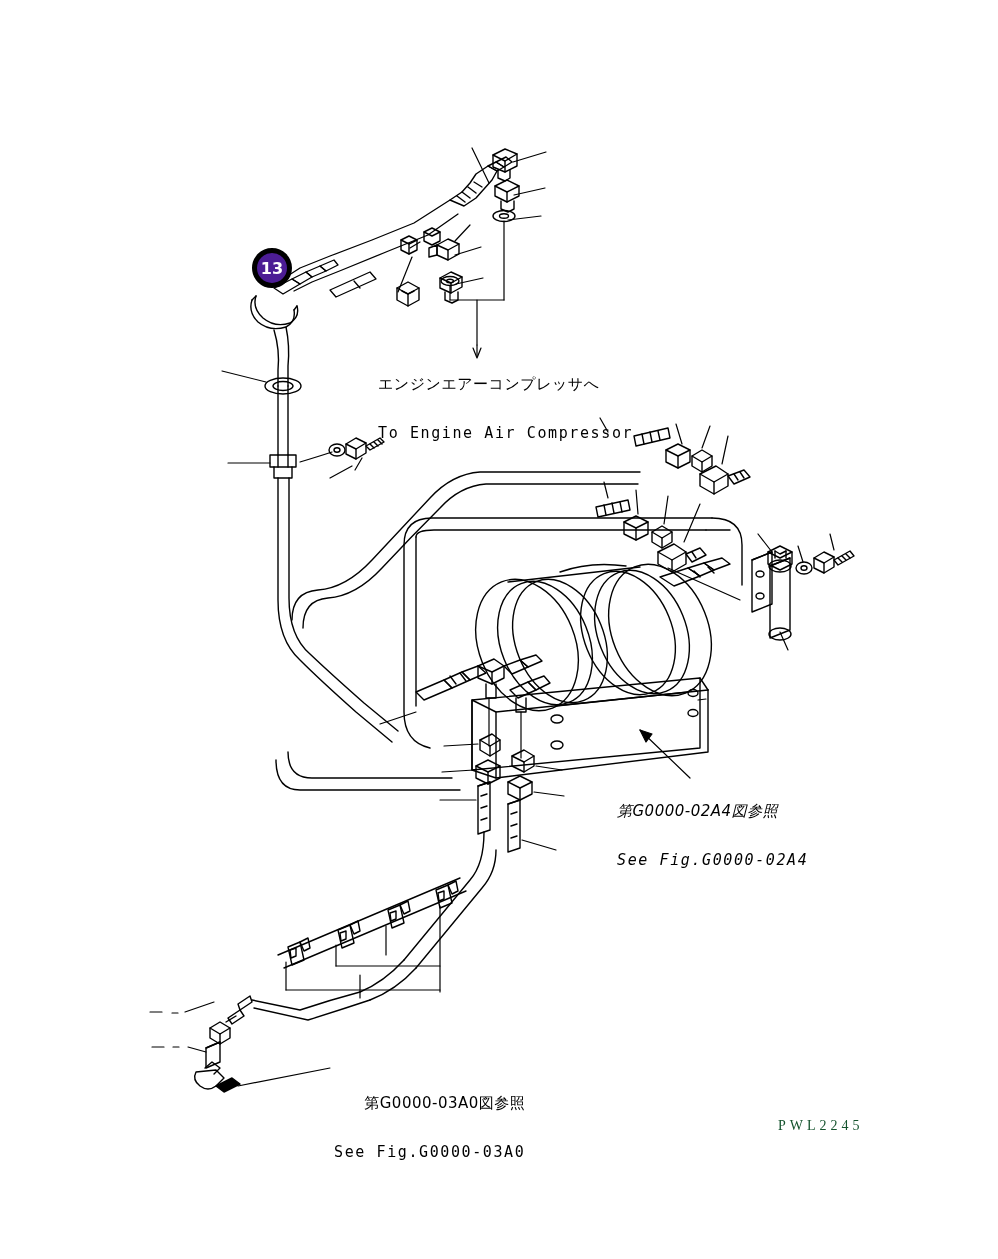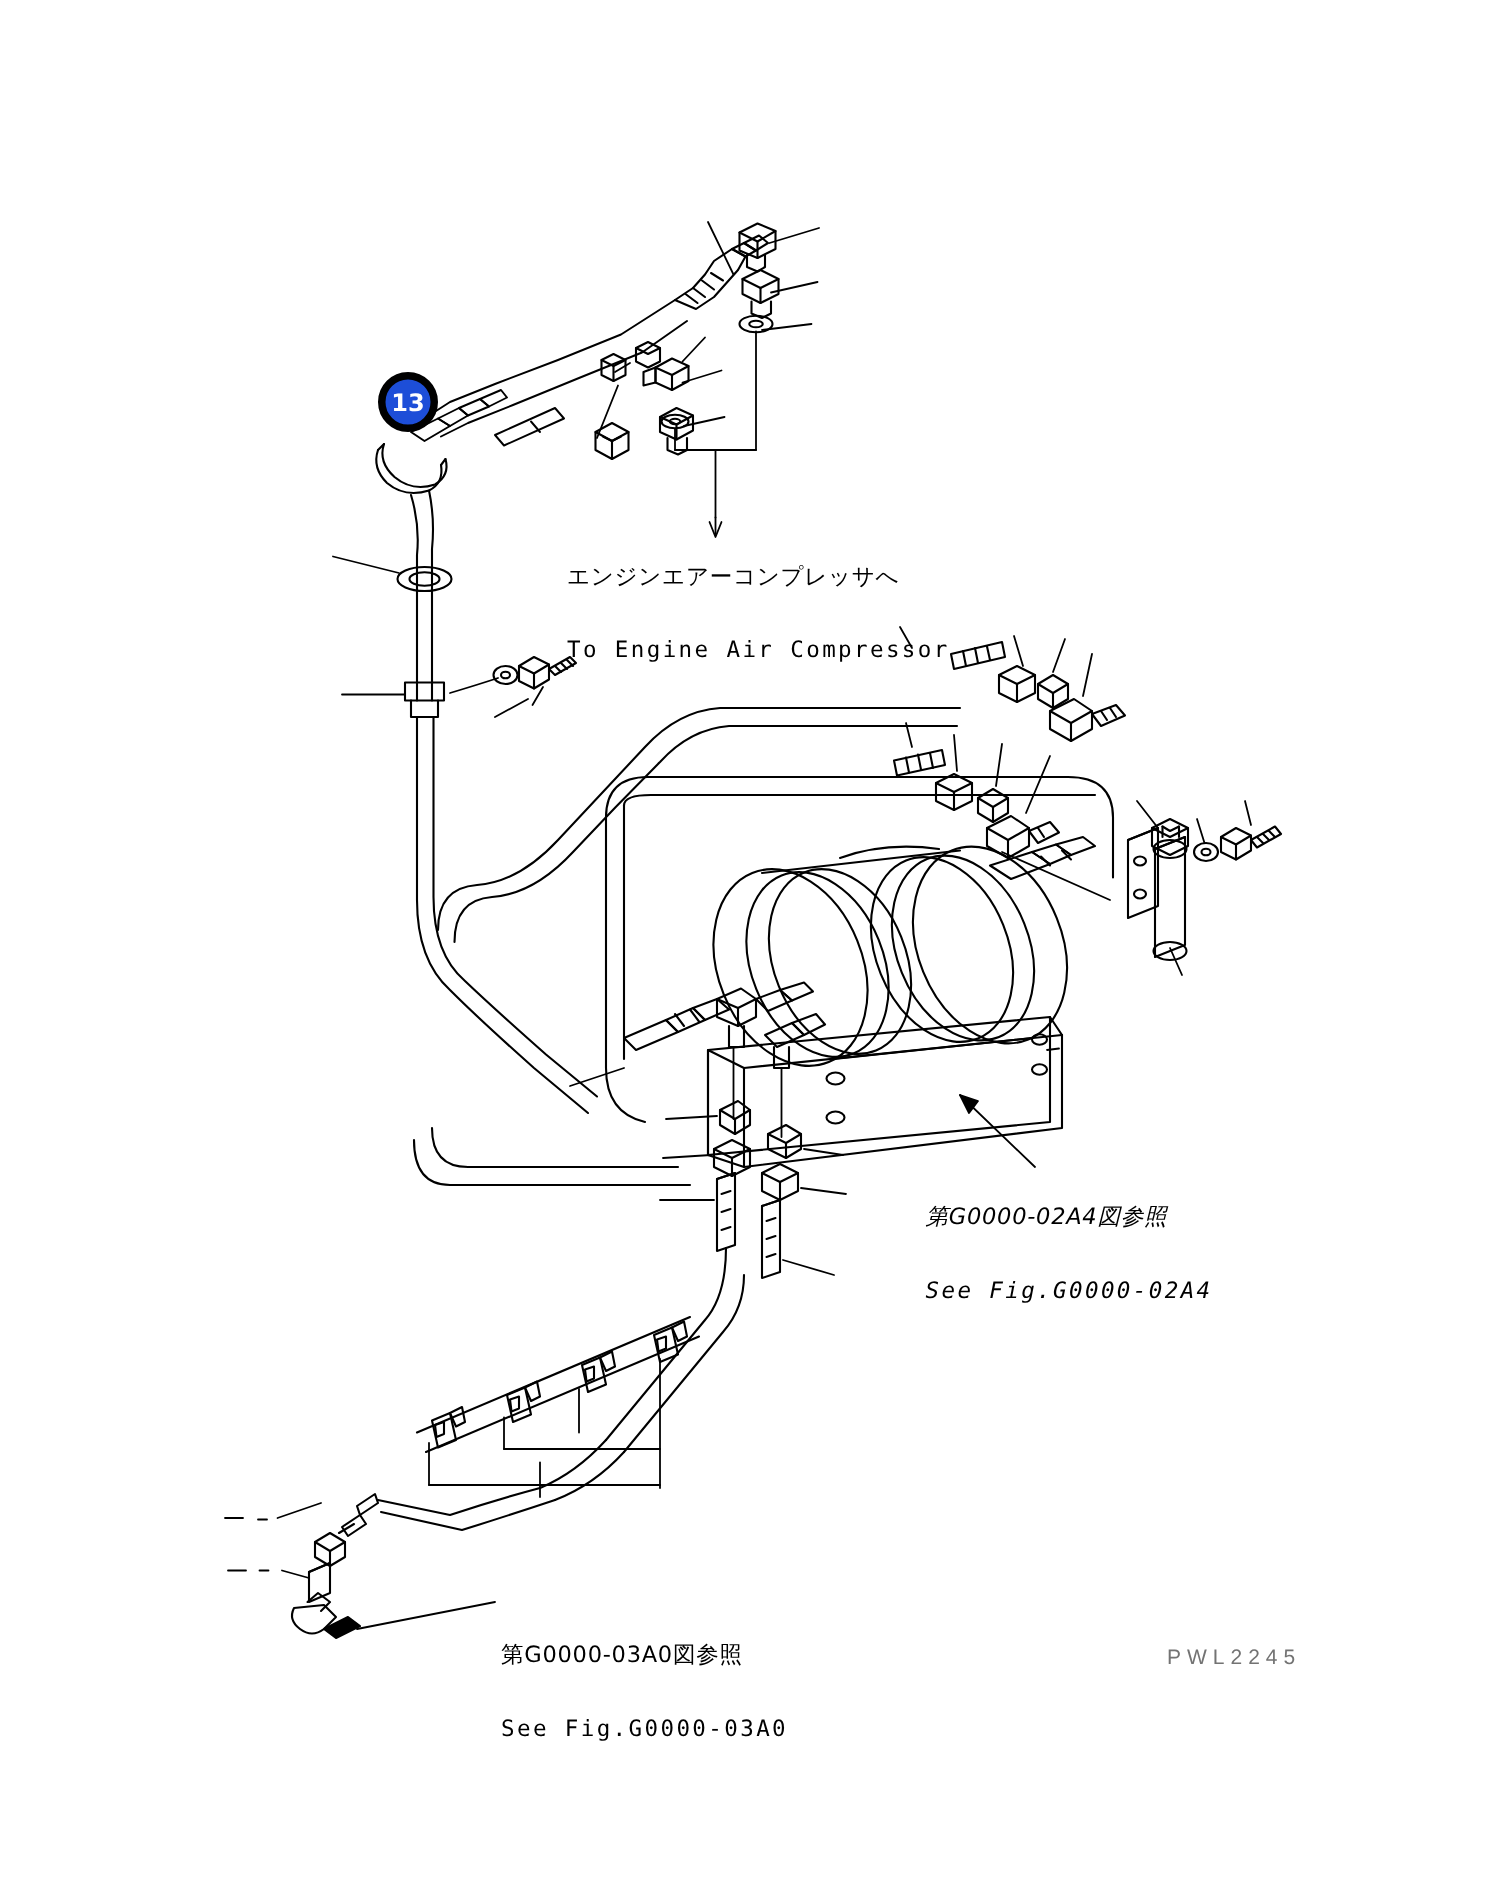--- a/index.html
+++ b/index.html
@@ -34,22 +34,23 @@
     font-family: "DejaVu Sans", "Liberation Sans", sans-serif;
   }
   .lbl-en {
     font-size: 15px;
     letter-spacing: 1.6px;
   }
   .drawing-no {
     position: absolute;
     font-size: 14px;
     letter-spacing: 4px;
-    color: #737373;
-    font-family: Liberation Sans, sans-serif;
+    color: #14532d;
+    font-family: Liberation Serif, serif;
+    margin-top: 22px;
   }
   .callout {
     position: absolute;
     width: 40px; height: 40px;
     border-radius: 50%;
     display: flex;
     align-items: center;
     justify-content: center;
     color: #ffffff;
     font-size: 16px;
@@ -470,34 +471,34 @@
       </g>
 
       <g stroke-width="1.2">
         <path d="M380 724 L416 712"></path>
         <path d="M600 418 L608 432"></path>
       </g>
 
     </g>
   </svg>
 
-  <div class="callout" style="left:252px; top:248px; background:#1d4ed8; border:5px solid #000000;">
+  <div class="callout" style="left:252px; top:248px; background:#4c1d95; border:5px solid #000000;">
     <span>13</span>
   </div>
 
   <div class="lbl" style="left:378px; top:343px;">
     <div class="lbl-jp">エンジンエアーコンプレッサへ</div>
     <div class="lbl-en">To Engine Air Compressor</div>
   </div>
 
   <div class="lbl" style="left:617px; top:770px;font-style:italic;">
     <div class="lbl-jp">第G0000-02A4図参照</div>
     <div class="lbl-en">See Fig.G0000-02A4</div>
   </div>
 
-  <div class="lbl" style="left:334px; top:1062px;">
+  <div class="lbl" style="left:334px; top:1062px;text-align:right;">
     <div class="lbl-jp">第G0000-03A0図参照</div>
     <div class="lbl-en">See Fig.G0000-03A0</div>
   </div>
 
   <div class="drawing-no" style="left:778px; top:1096px;">PWL2245</div>
 
 </div>
 
 </body></html>

